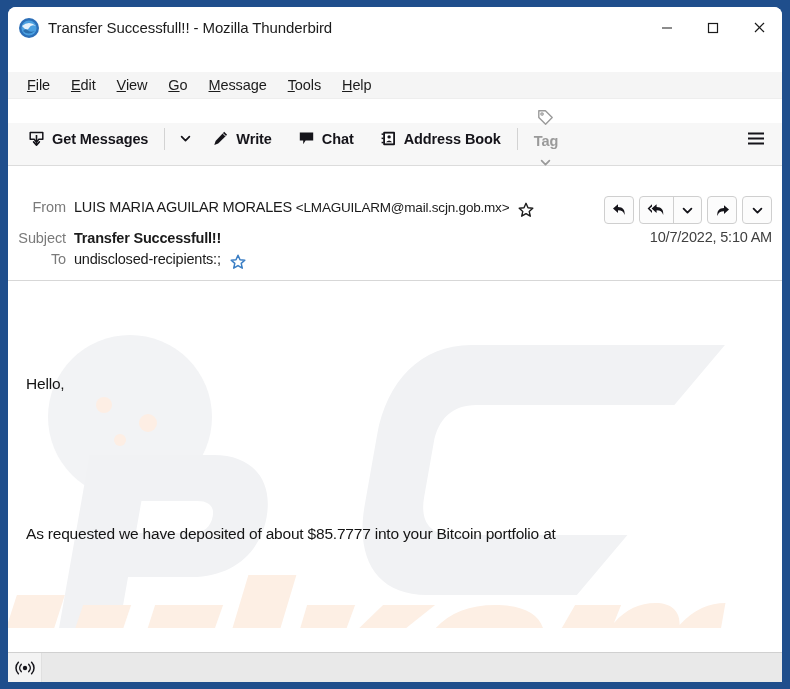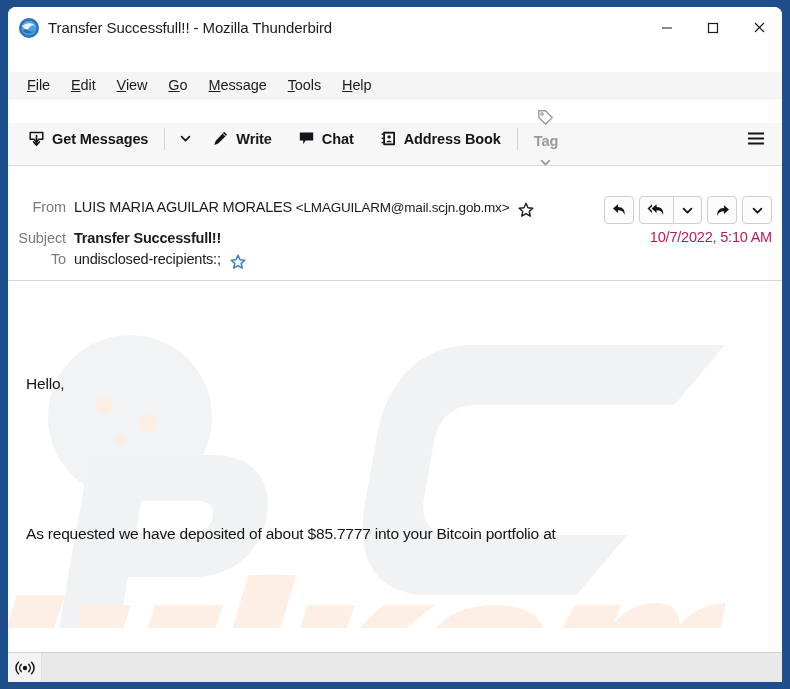--- a/index.html
+++ b/index.html
@@ -179,21 +179,21 @@
     height: 28px;
     overflow: hidden;
   }
   .act-group > div {
     display: flex; align-items: center; justify-content: center;
     padding: 0 7px;
   }
   .act-group > div + div { border-left: 1px solid #cfcfcf; }
   .hdr-date {
     font-size: 14.5px;
-    color: #be185d;
+    color: #404040;
     letter-spacing: -0.2px;
     white-space: nowrap;
     padding-top: 2px;
   }
   .row2 { display: flex; align-items: center; }
   .row2 .hdr-spacer { flex: 1 1 auto; }
 
   
   .msgbody {
     flex: 1 1 auto;

